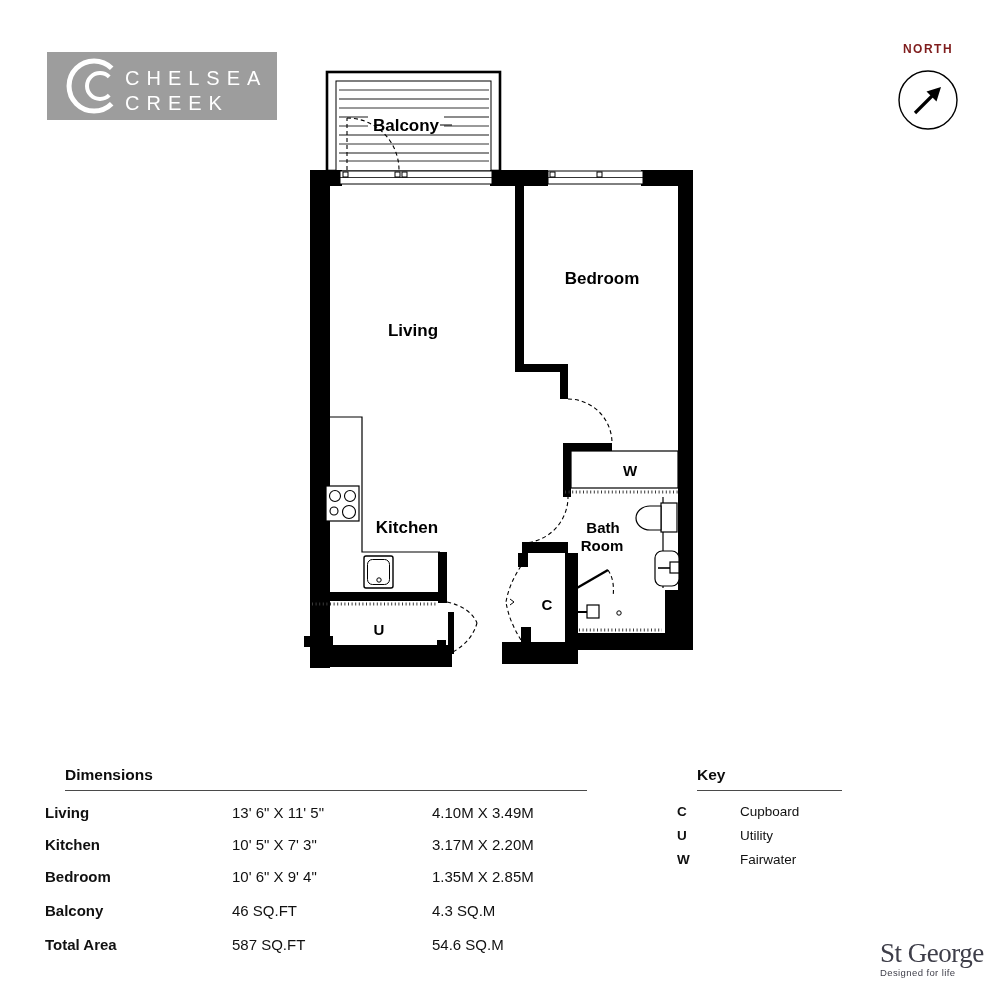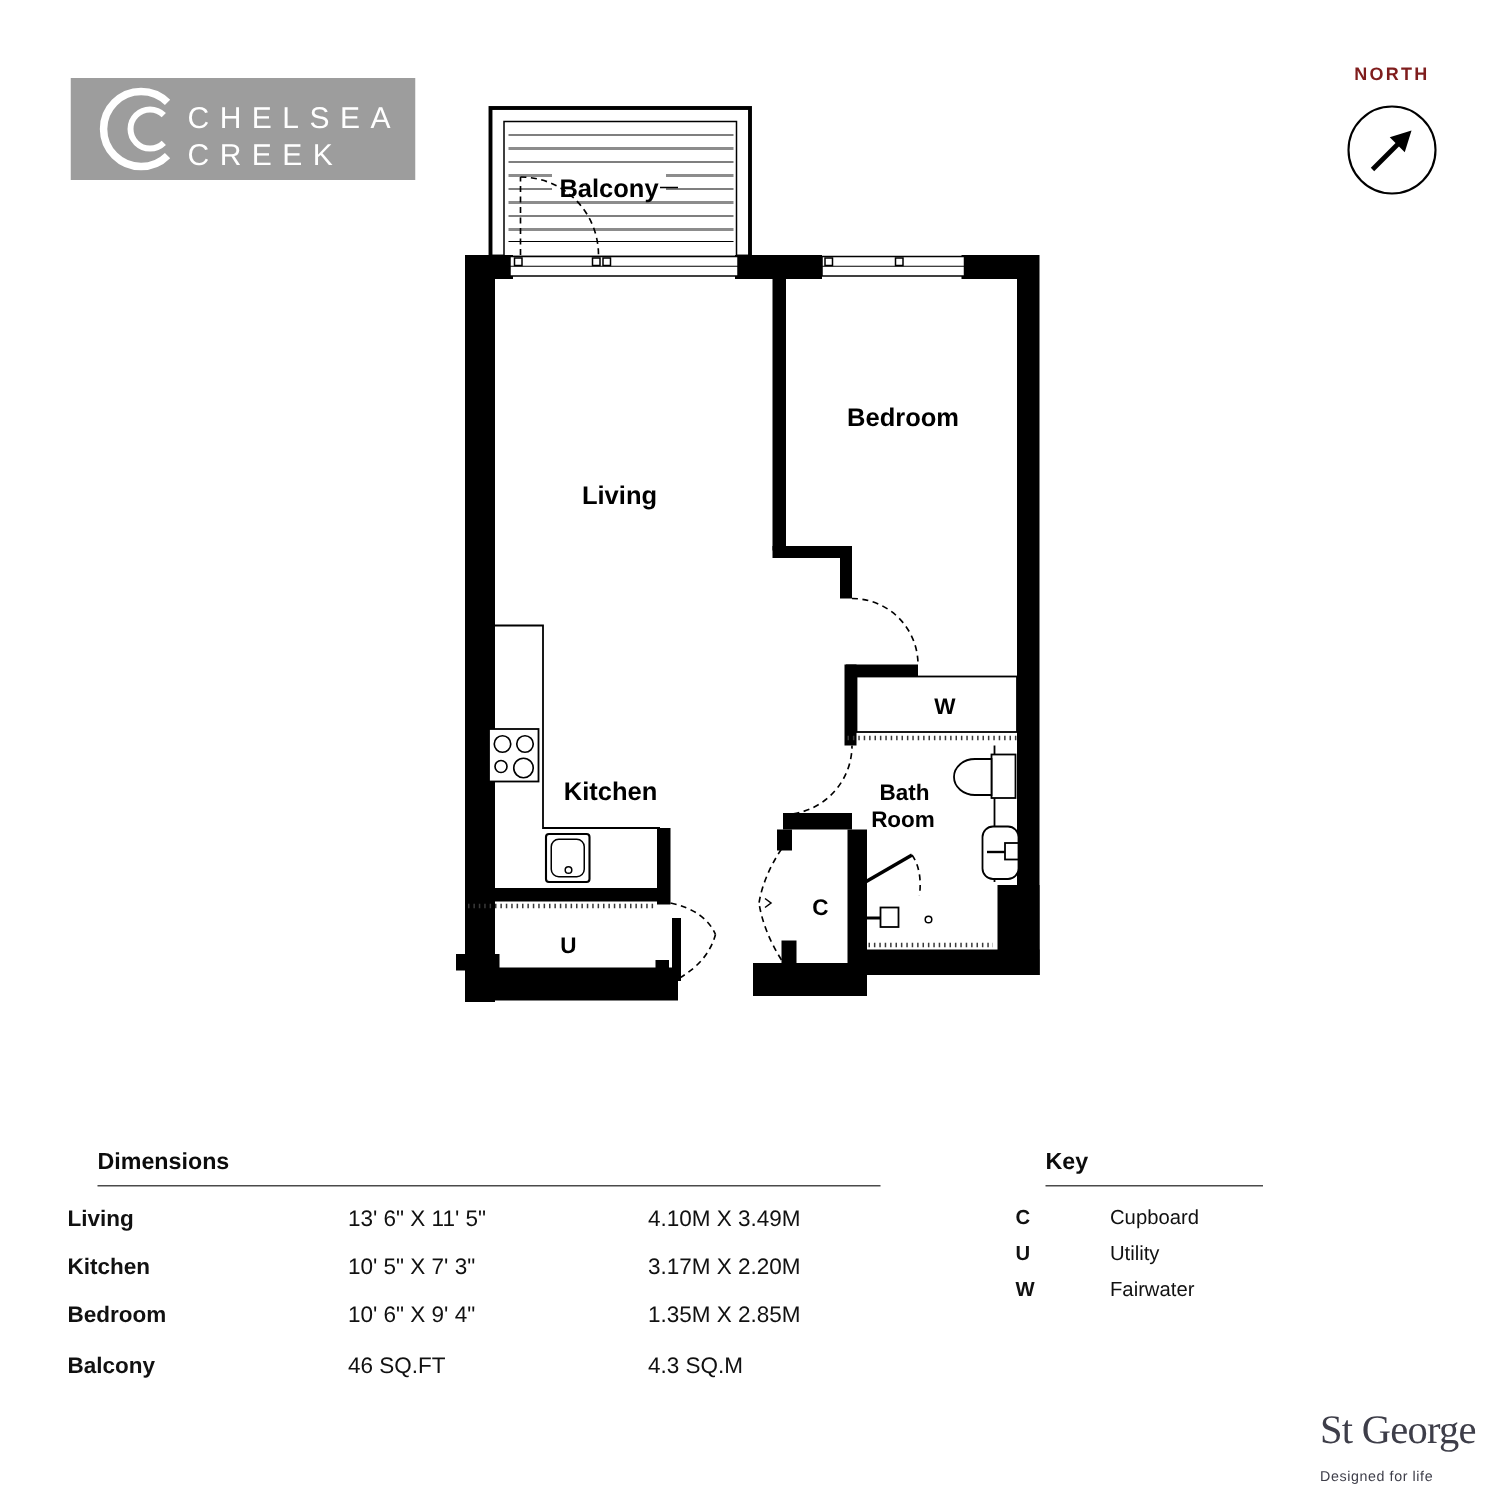--- a/index.html
+++ b/index.html
@@ -24,21 +24,21 @@
   .dim-row .c1{position:absolute;left:0;font-weight:bold;}
   .dim-row .c2{position:absolute;left:187px;}
   .dim-row .c3{position:absolute;left:387px;}
   .key-row{left:677px;width:220px;height:18px;font-size:13.5px;}
   .key-row .k1{position:absolute;left:0;font-weight:bold;}
   .key-row .k2{position:absolute;left:63px;}
 
   
   .stg{left:880px;top:940px;width:115px;color:#3e3e49;}
   .stg .name{font-family:"Liberation Serif",serif;font-size:27px;line-height:27px;letter-spacing:-0.5px;}
-  .stg .tag{font-size:9.5px;letter-spacing:0.4px;margin-top:12px;}
+  .stg .tag{font-size:9.5px;letter-spacing:0.4px;margin-top:0px;}
 
   
   svg text{font-family:"Liberation Sans",sans-serif;}
   .rl{font-weight:bold;font-size:17px;fill:#000;}
   .rs{font-weight:bold;font-size:15px;fill:#000;}
   .wall{fill:#000;stroke:none;}
   .thin{fill:none;stroke:#000;stroke-width:1.2;}
   .dash{fill:none;stroke:#000;stroke-width:1.1;stroke-dasharray:4 3;}
   .hatch{fill:none;stroke:#3a3a3a;stroke-width:3;stroke-dasharray:1 2.6;}
 </style>
@@ -211,20 +211,25 @@
   <div class="abs dim-row" style="top:868px;">
     <span class="c1">Bedroom</span>
     <span class="c2">10' 6" X 9' 4"</span>
     <span class="c3">1.35M X 2.85M</span>
   </div>
   <div class="abs dim-row" style="top:902px;">
     <span class="c1">Balcony</span>
     <span class="c2">46 SQ.FT</span>
     <span class="c3">4.3 SQ.M</span>
   </div>
+  <div class="abs dim-row" style="top:936px;">
+    <span class="c1">Total Area</span>
+    <span class="c2">587 SQ.FT</span>
+    <span class="c3">54.6 SQ.M</span>
+  </div>
 
   <div class="abs sec-head key-head">Key</div>
   <div class="abs key-row" style="top:804px;">
     <span class="k1">C</span>
     <span class="k2">Cupboard</span>
   </div>
   <div class="abs key-row" style="top:828px;">
     <span class="k1">U</span>
     <span class="k2">Utility</span>
   </div>

